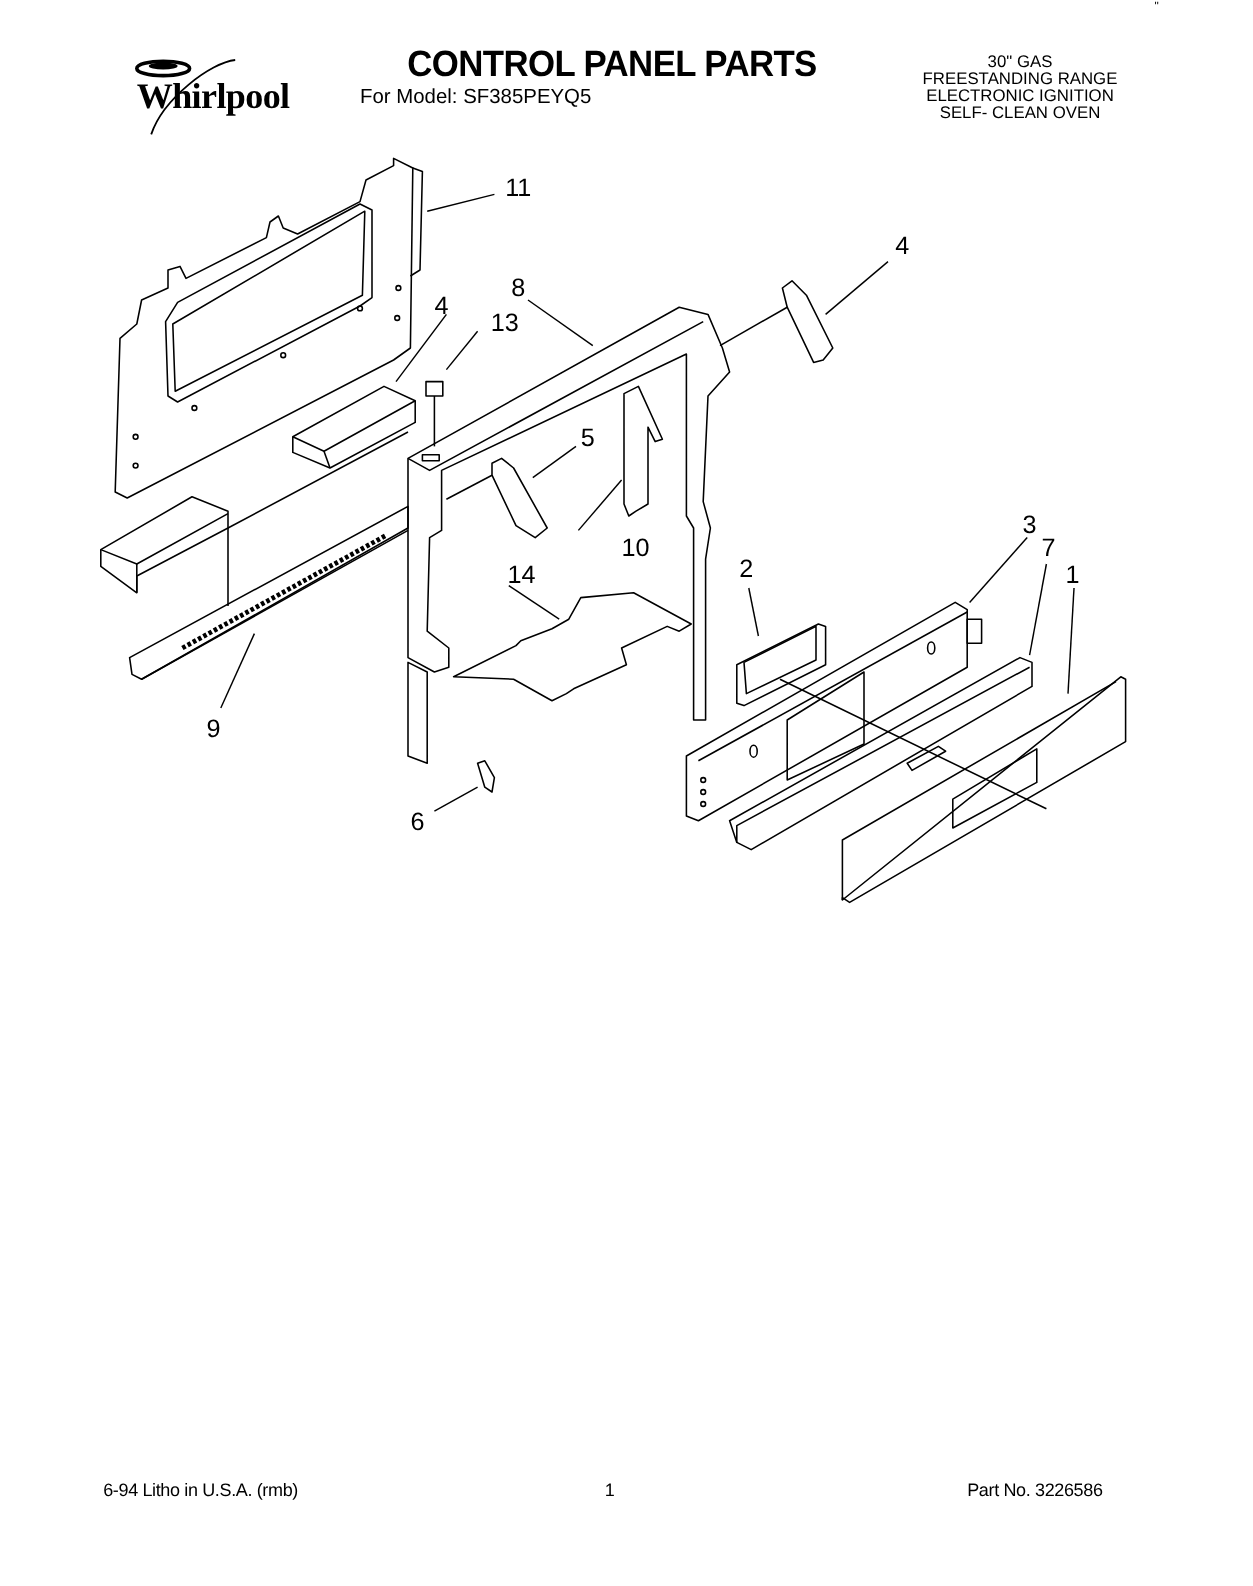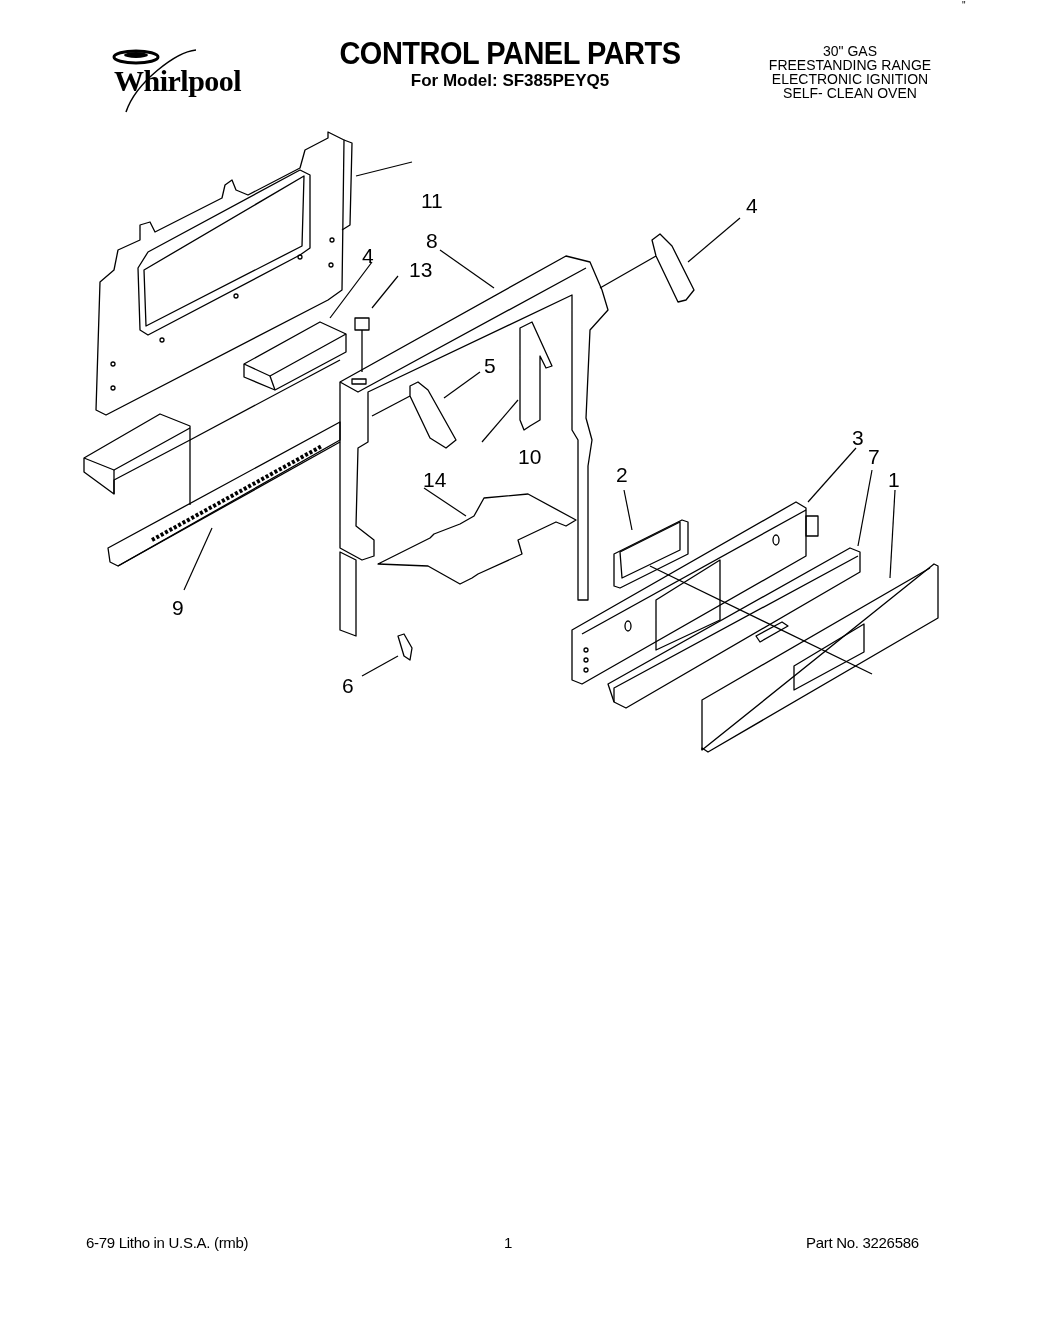--- a/index.html
+++ b/index.html
@@ -1,21 +1,21 @@
 <!DOCTYPE html>
 <html><head>
 <meta charset="utf-8">
 <style>
   html, body { margin:0; padding:0; background:#ffffff; }
   body { width:1044px; height:1322px; position:relative; overflow:hidden; font-family:"Liberation Sans", sans-serif; color:#000; }
   .abs { position:absolute; }
   .logo { left:96px; top:42px; width:180px; height:70px; }
   .logo-text { position:absolute; left:18px; top:22px; font-family:"Liberation Serif", serif; font-weight:bold; font-size:30px; letter-spacing:-0.5px; }
   .title { left:300px; top:38px; width:420px; text-align:center; font-weight:bold; font-size:29px; letter-spacing:-0.5px; transform:scaleY(1.05); }
-  .subtitle { left:300px; top:71px; width:420px; text-align:center; font-weight:bold; font-size:17px; line-height:20px; }
+  .subtitle { left:300px; top:71px; width:420px; font-weight:normal; font-size:17px; line-height:20px; }
   .desc { left:740px; top:44px; width:220px; text-align:center; font-size:14px; line-height:14px; }
   .mark { left:962px; top:0px; font-size:10px; }
   .diagram { left:0; top:0; width:1044px; height:800px; }
   .callout { position:absolute; font-size:21px; font-family:"Liberation Sans", sans-serif; }
   .footer { top:1234px; font-size:15px; letter-spacing:-0.3px; }
 </style>
 </head>
 <body>
 
 <div class="abs logo">
@@ -147,30 +147,30 @@
     <line x1="424" y1="488" x2="466" y2="516"></line>
     <line x1="184" y1="590" x2="212" y2="528"></line>
     <line x1="362" y1=" 676" x2="398" y2="656"></line>
     <line x1="624" y1="490" x2="632" y2="530"></line>
     <line x1="856" y1="448" x2="808" y2="502"></line>
     <line x1="872" y1="470" x2="858" y2="546"></line>
     <line x1="895" y1="490" x2="890" y2="578"></line>
   </g>
 </svg>
 
-<div class="callout" style="left:421px;top:145px;margin-top:44px;">11</div>
+<div class="callout" style="left:421px;top:145px;">11</div>
 <div class="callout" style="left:362px;top:244px;">4</div>
 <div class="callout" style="left:409px;top:258px;">13</div>
 <div class="callout" style="left:426px;top:229px;">8</div>
 <div class="callout" style="left:746px;top:194px;">4</div>
 <div class="callout" style="left:484px;top:354px;">5</div>
 <div class="callout" style="left:470px;top:445px;margin-left:48px;">10</div>
 <div class="callout" style="left:423px;top:468px;">14</div>
 <div class="callout" style="left:172px;top:596px;">9</div>
 <div class="callout" style="left:342px;top:674px;">6</div>
 <div class="callout" style="left:616px;top:463px;">2</div>
 <div class="callout" style="left:852px;top:426px;">3</div>
 <div class="callout" style="left:868px;top:445px;">7</div>
 <div class="callout" style="left:888px;top:468px;">1</div>
 
-<div class="abs footer" style="left:86px;">6-79 Litho in U.S.A. (rmb)</div>
+<div class="abs footer" style="left:86px;">6-94 Litho in U.S.A. (rmb)</div>
 <div class="abs footer" style="left:504px;">1</div>
 <div class="abs footer" style="left:806px;">Part No. 3226586</div>
 
 </body></html>

